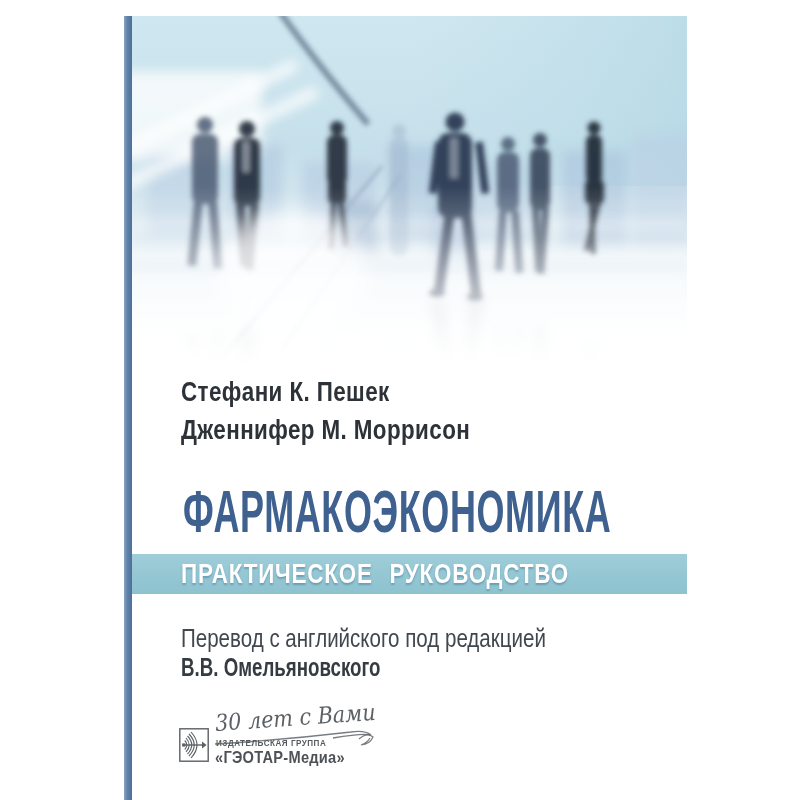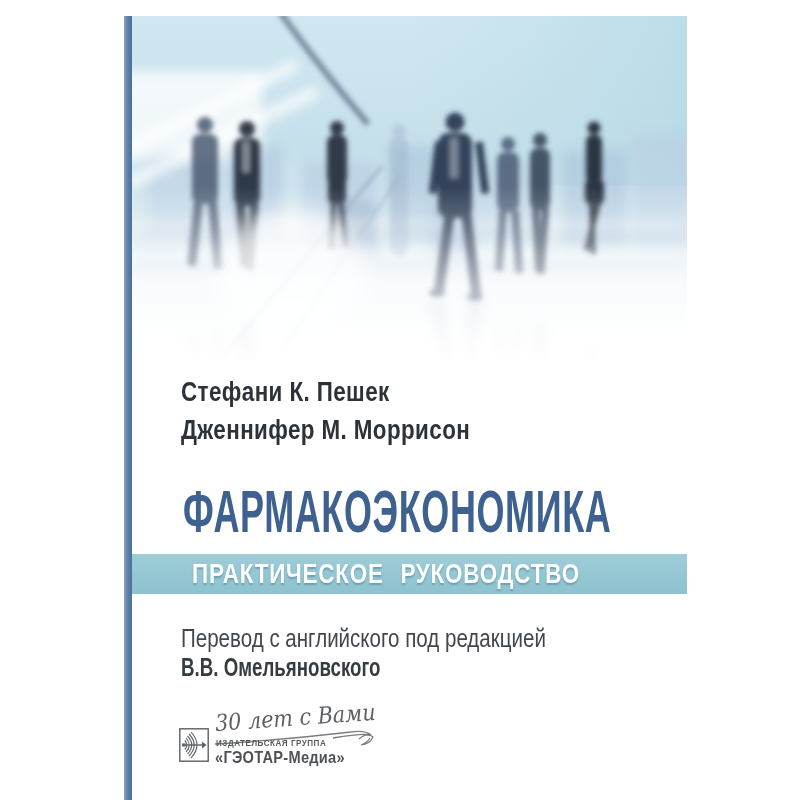--- a/index.html
+++ b/index.html
@@ -23,21 +23,21 @@
   }
   .title{
     position:absolute;left:59px;top:461px;
     font-size:60px;font-weight:bold;letter-spacing:1px;
     color:#3e6190;white-space:nowrap;
     transform:scaleX(.6);transform-origin:left top;
   }
   .band{
     position:absolute;left:8px;top:538px;width:555px;height:40px;
     background:linear-gradient(180deg,#9ecdd8 0%,#8dc2cf 100%);
-    display:flex;align-items:center;justify-content:center;
+    display:flex;align-items:center;
   }
   .band-text{
     margin-left:49px;
     font-size:28px;font-weight:bold;letter-spacing:1px;word-spacing:12px;
     color:#ffffff;white-space:nowrap;
     text-shadow:0 2px 2px rgba(70,120,150,.5);
     transform:scaleX(.8);transform-origin:left center;
   }
   .trans1{
     position:absolute;left:57px;top:607px;

